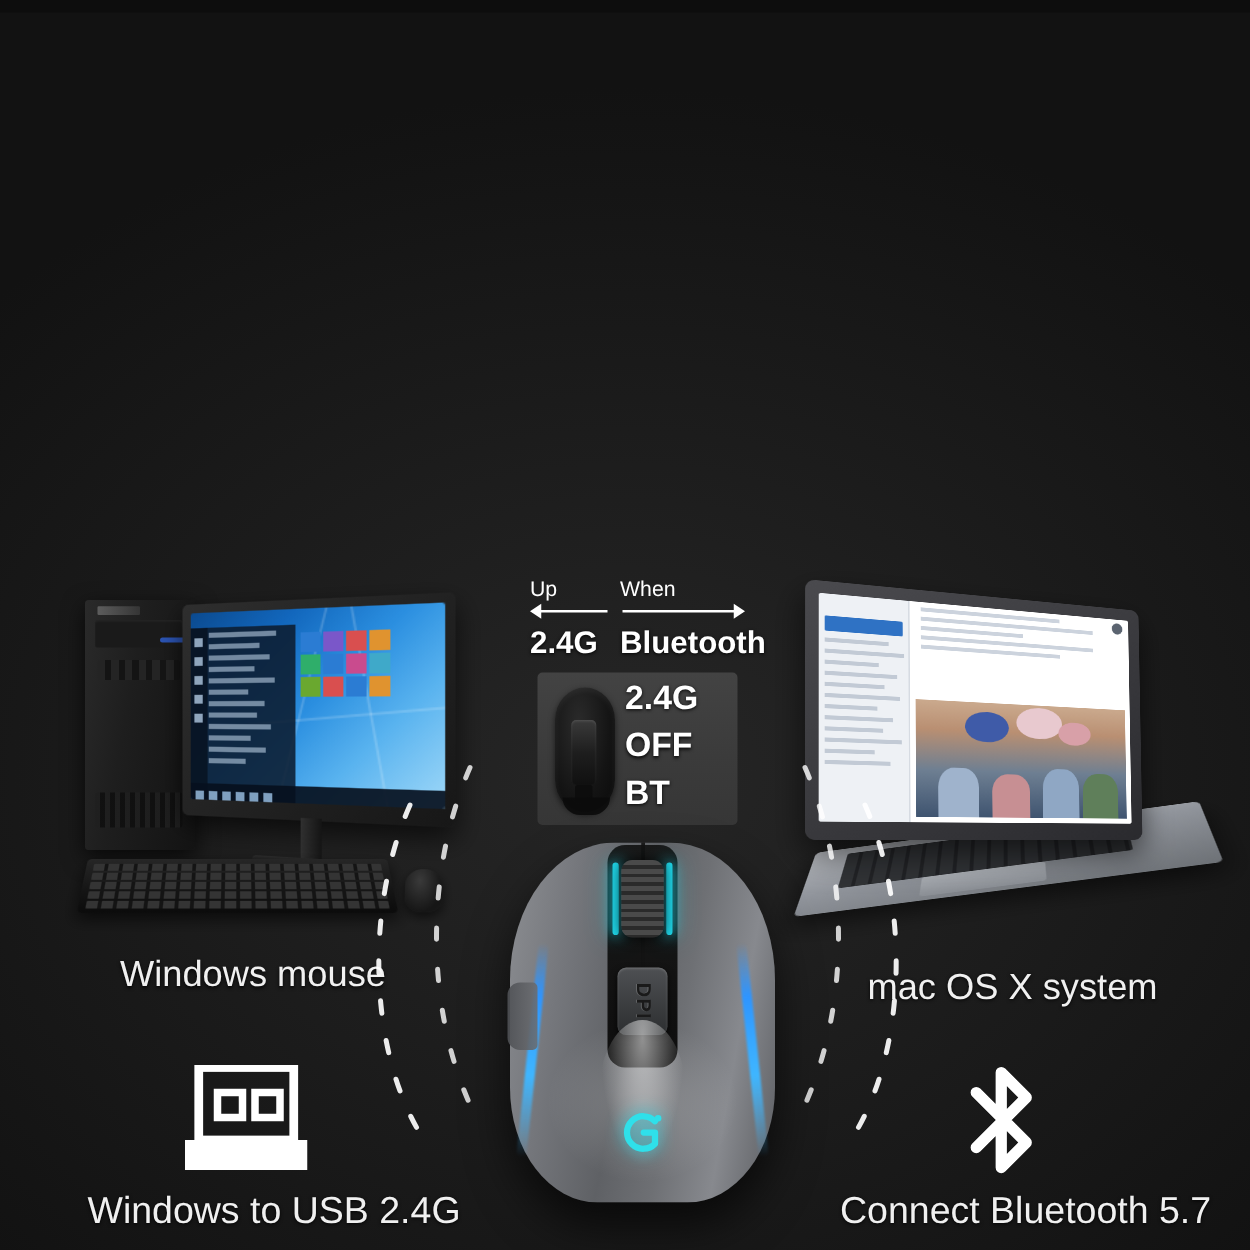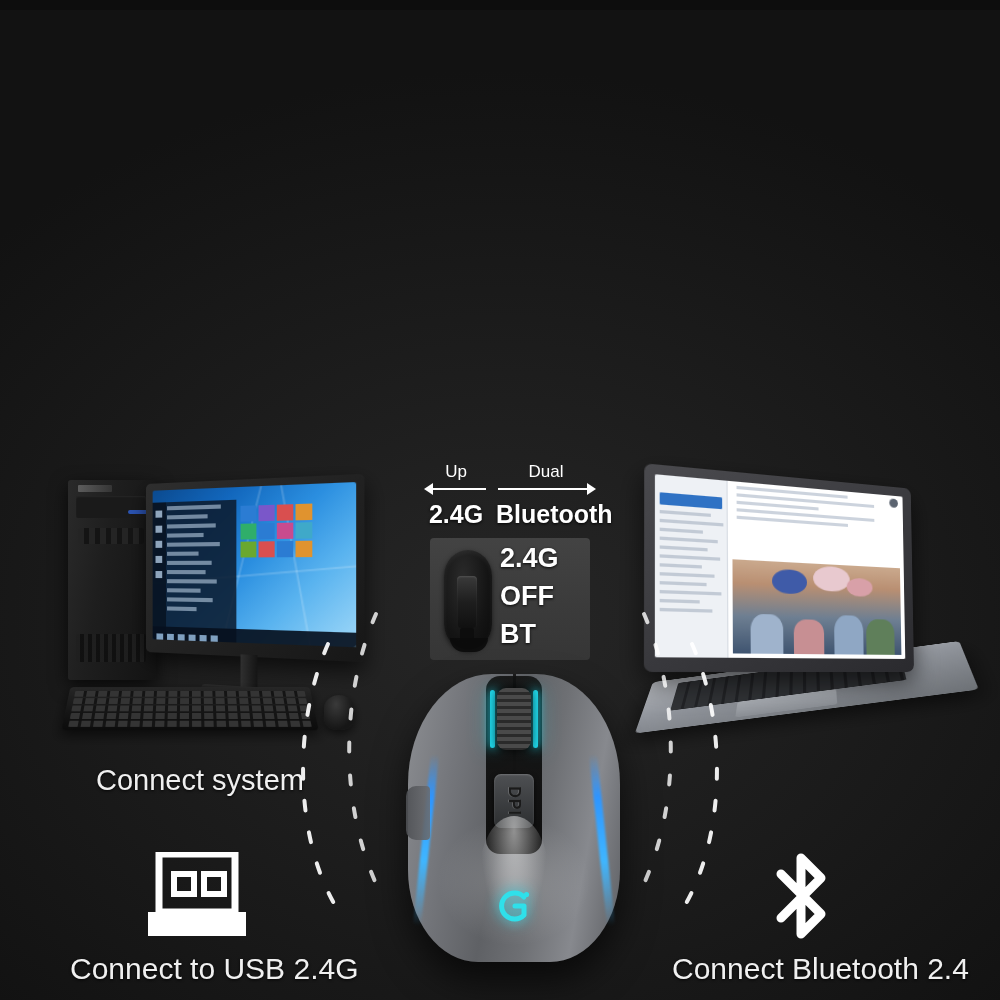--- a/index.html
+++ b/index.html
@@ -36,21 +36,21 @@
   .body-wrap { position:absolute; left:0; top:290px; width:1000px; text-align:center; }
   .bodyline {
     color:#ececec; font-size:28px; line-height:40px; font-weight:300;
     transform:scaleX(0.95); transform-origin:50% 50%; white-space:nowrap;
     text-shadow:0 1px 2px rgba(0,0,0,.8);
   }
 
   
   .callout { position:absolute; left:424px; top:462px; width:172px; }
   .arrow-row { display:flex; justify-content:space-between; align-items:flex-end; }
-  .arrow-col { text-align:center; }
+  .arrow-col { }
   .arrow-col.left { width:64px; }
   .arrow-col.right { width:100px; }
   .arrow-label { color:#fff; font-size:17px; font-weight:400; line-height:19px; }
   .arrow-gfx { height:14px; position:relative; margin-top:1px; }
   .arrow-gfx .bar { position:absolute; top:6px; left:2px; right:2px; height:2px; background:#fff; }
   .arrow-gfx .head { position:absolute; top:1px; width:0; height:0;
      border-top:6px solid transparent; border-bottom:6px solid transparent; }
   .arrow-gfx .head.l { left:0; border-right:9px solid #fff; }
   .arrow-gfx .head.r { right:0; border-left:9px solid #fff; }
   .mode-label { color:#fff; font-size:25px; font-weight:700; line-height:30px; margin-top:3px;
@@ -297,21 +297,21 @@
     <div class="keyboard">
       <div class="krow" style="top:5px"></div>
         <div class="krow" style="top:14px"></div>
       <div class="krow" style="top:23px"></div>
         <div class="krow" style="top:32px"></div>
       <div class="krow" style="top:41px"></div>
     </div>
     <div class="pcmouse"></div>
   </div>
 
-  <div class="lbl lbl-win">Connect system</div>
+  <div class="lbl lbl-win">Windows mouse</div>
 
   <div class="laptop">
     <div class="base">
       <div class="keys"></div>
       <div class="trackpad"></div>
     </div>
     <div class="lid">
       <div class="lscreen">
         <div class="ls-side">
           <div class="sbtn"></div>
@@ -342,33 +342,34 @@
             <div class="balloon" style="left:10%;top:58%;width:18%;height:42%;background:#9fb3cc;border-radius:40% 40% 0 0;"></div>
             <div class="balloon" style="left:34%;top:62%;width:18%;height:38%;background:#c78f93;border-radius:40% 40% 0 0;"></div>
             <div class="balloon" style="left:58%;top:56%;width:18%;height:44%;background:#8fa7c4;border-radius:40% 40% 0 0;"></div>
             <div class="balloon" style="left:78%;top:60%;width:18%;height:40%;background:#5f7f5a;border-radius:40% 40% 0 0;"></div>
           </div>
         </div>
       </div>
     </div>
   </div>
 
+  <div class="lbl lbl-mac">mac OS  X  system</div>
 
   <div class="callout">
     <div class="arrow-row">
       <div class="arrow-col left">
         <div class="arrow-label">Up</div>
         <div class="arrow-gfx">
           <div class="bar"></div>
             <div class="head l"></div>
         </div>
         <div class="mode-label">2.4G</div>
       </div>
       <div class="arrow-col right">
-        <div class="arrow-label">Dual</div>
+        <div class="arrow-label">When</div>
         <div class="arrow-gfx">
           <div class="bar"></div>
             <div class="head r"></div>
         </div>
         <div class="mode-label">Bluetooth</div>
       </div>
     </div>
   </div>
 
   <div class="switch-panel">
@@ -412,20 +413,20 @@
       </svg>
     </div>
   </div>
 
   <svg class="usb-icon" viewBox="0 0 98 84">
     <rect x="11" y="2" width="76" height="58" fill="none" stroke="#ffffff" stroke-width="7"></rect>
     <rect x="26" y="22" width="20" height="20" fill="none" stroke="#ffffff" stroke-width="6"></rect>
     <rect x="56" y="22" width="20" height="20" fill="none" stroke="#ffffff" stroke-width="6"></rect>
     <rect x="0" y="60" width="98" height="24" fill="#ffffff"></rect>
   </svg>
-  <div class="lbl lbl-usb">Connect to USB 2.4G</div>
+  <div class="lbl lbl-usb">Windows to USB 2.4G</div>
 
   <svg class="bt-icon" viewBox="0 0 88 96">
     <path d="M24 26 L64 66 L44 86 L44 10 L64 30 L24 70" fill="none" stroke="#ffffff" stroke-width="9" stroke-linejoin="round" stroke-linecap="round"></path>
   </svg>
-  <div class="lbl lbl-bt">Connect Bluetooth 2.4</div>
+  <div class="lbl lbl-bt">Connect Bluetooth 5.7</div>
 
 </div>
 
 </body></html>

